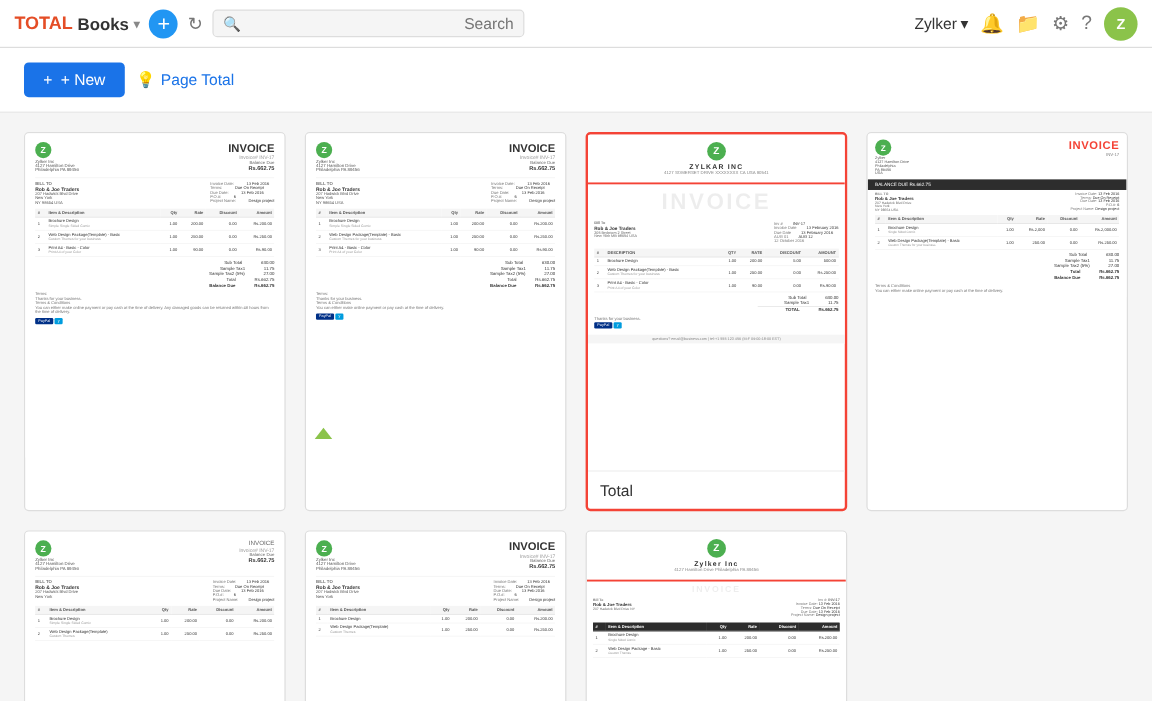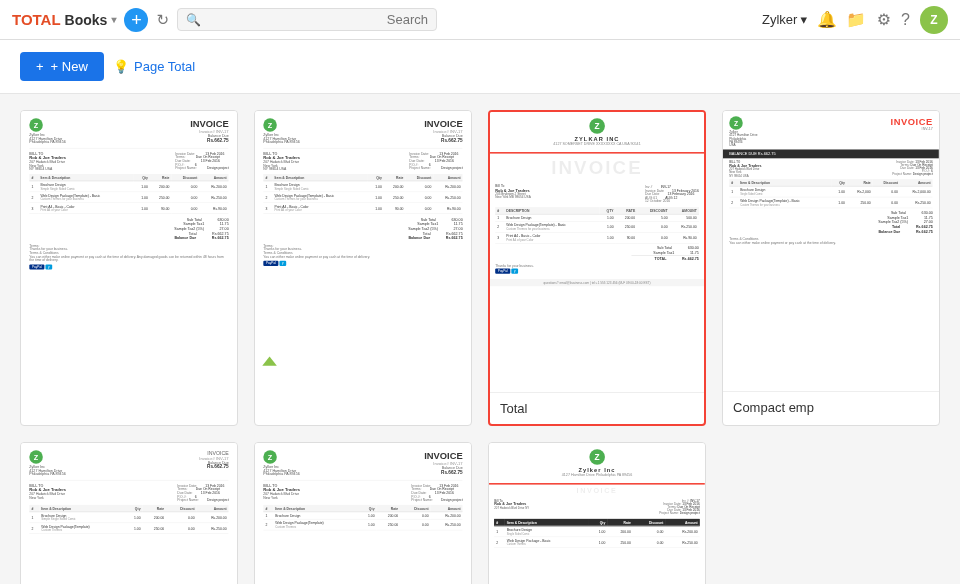--- a/index.html
+++ b/index.html
@@ -570,21 +570,20 @@
                     <span>Rs.662.75</span>
                   </div>
               </div>
             </div>
             <div style="padding:6px 12px;font-size:6.5px;color:#777;">
               Terms &amp; Conditions<br>You can either make online payment or pay cash at the time of delivery.
             </div>
           </div>
         </div>
       </div>
-      <div class="template-label">Compact emp</div>
     </div>
 
   </div>
 
   <div class="template-grid second-row">
 
     <div class="template-card">
       <div class="preview-inner">
         <div class="preview-scale">
           <div class="invoice-sheet">

